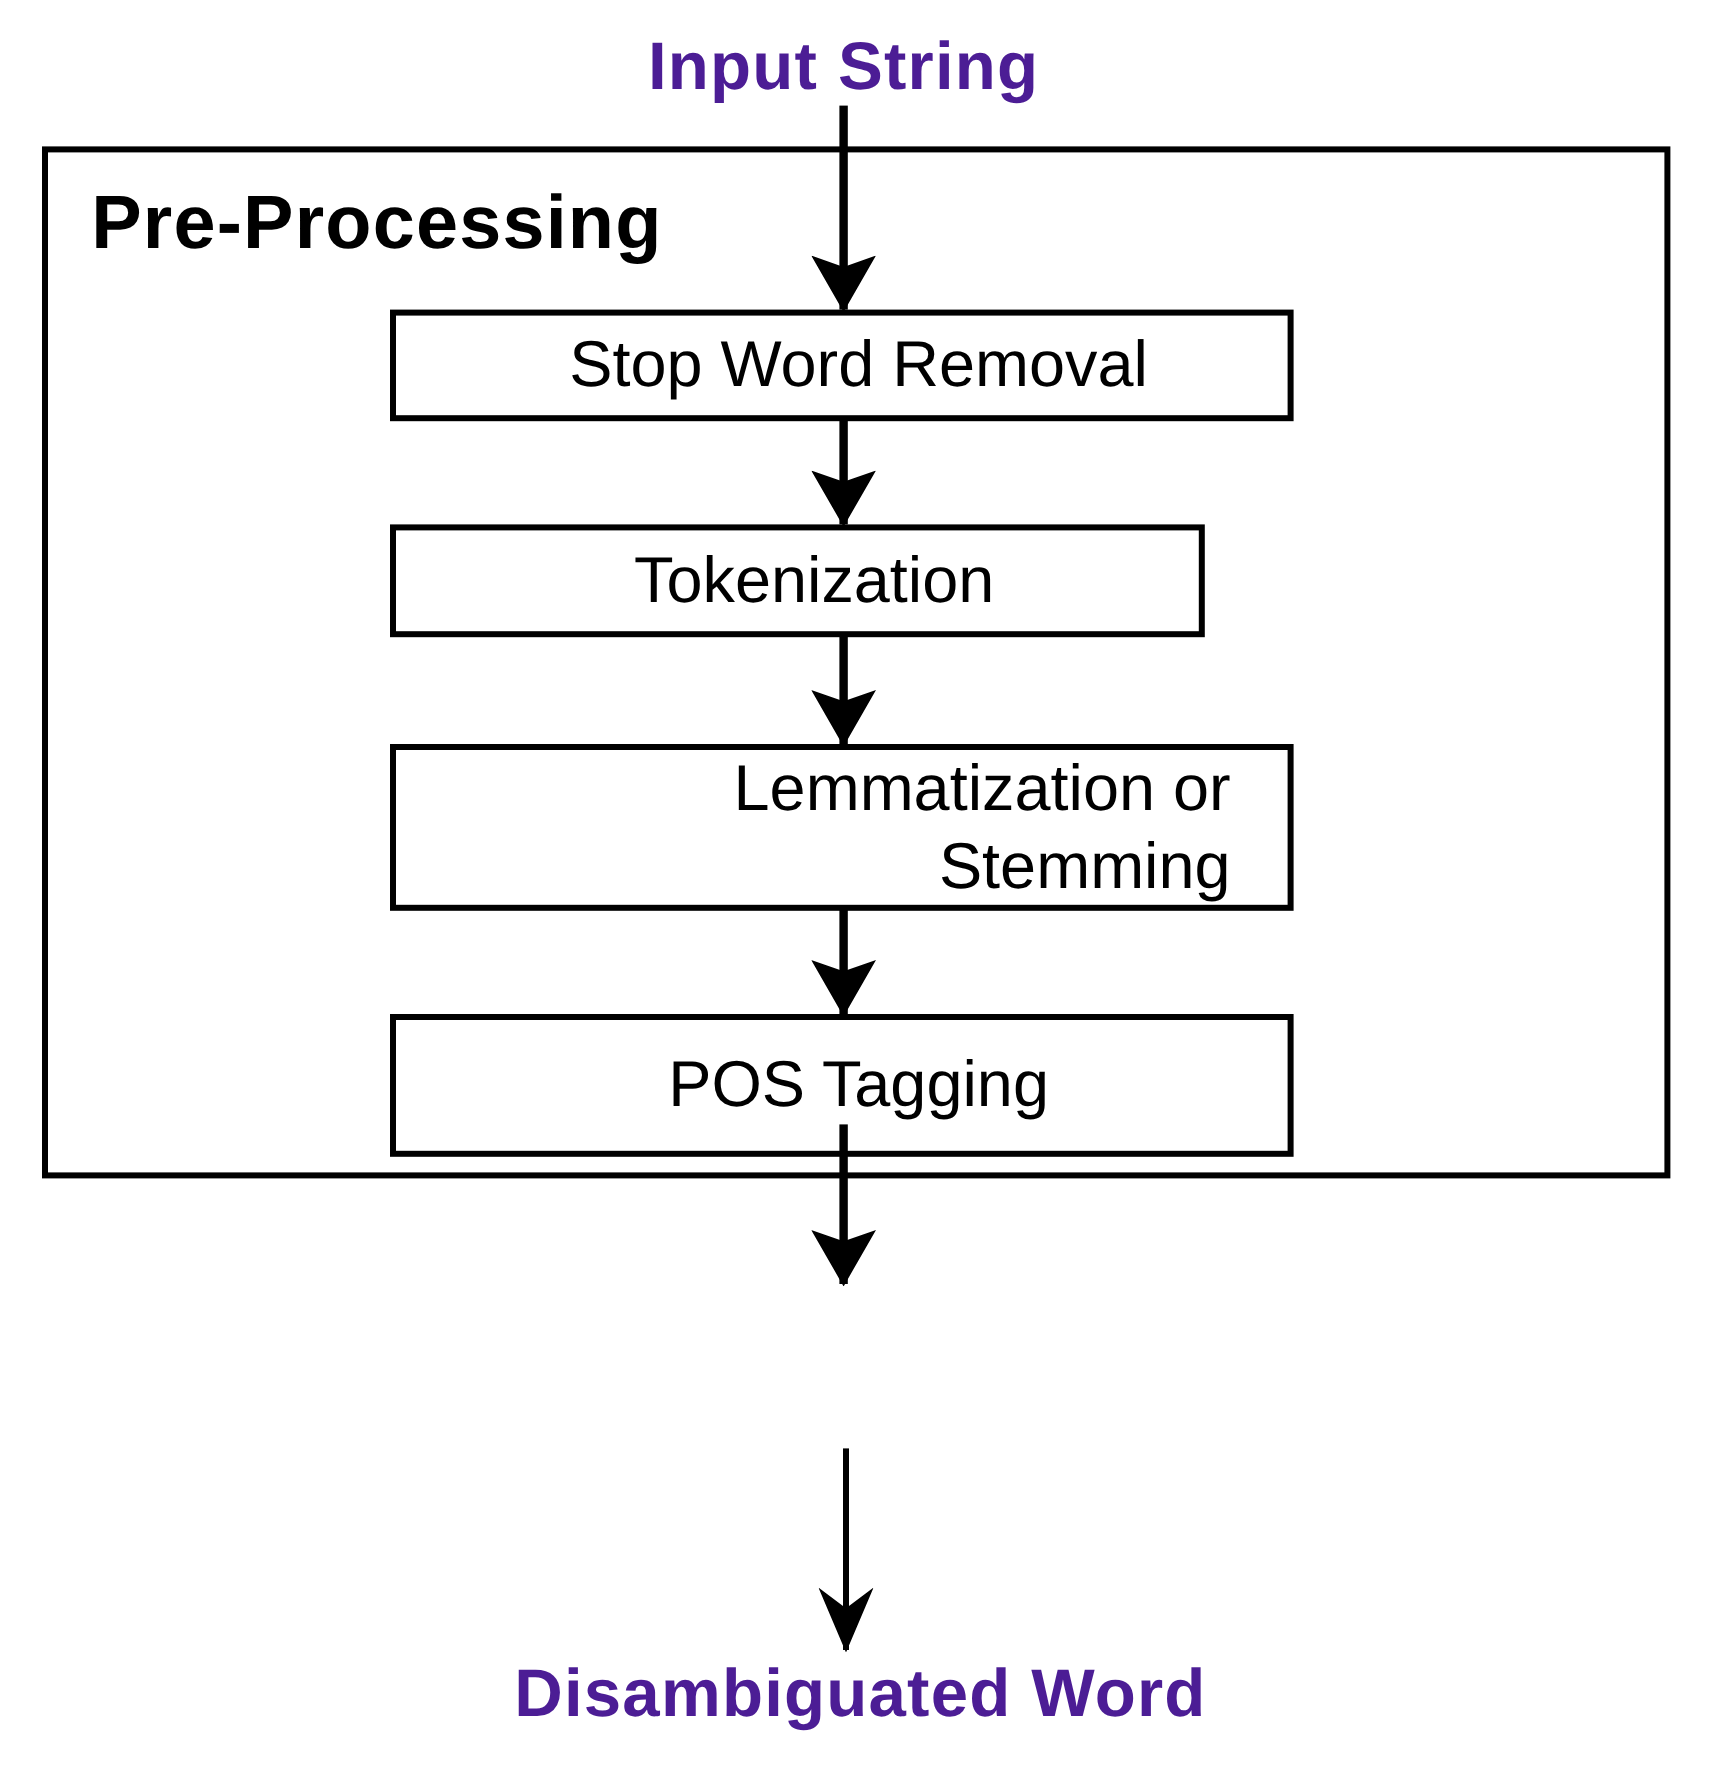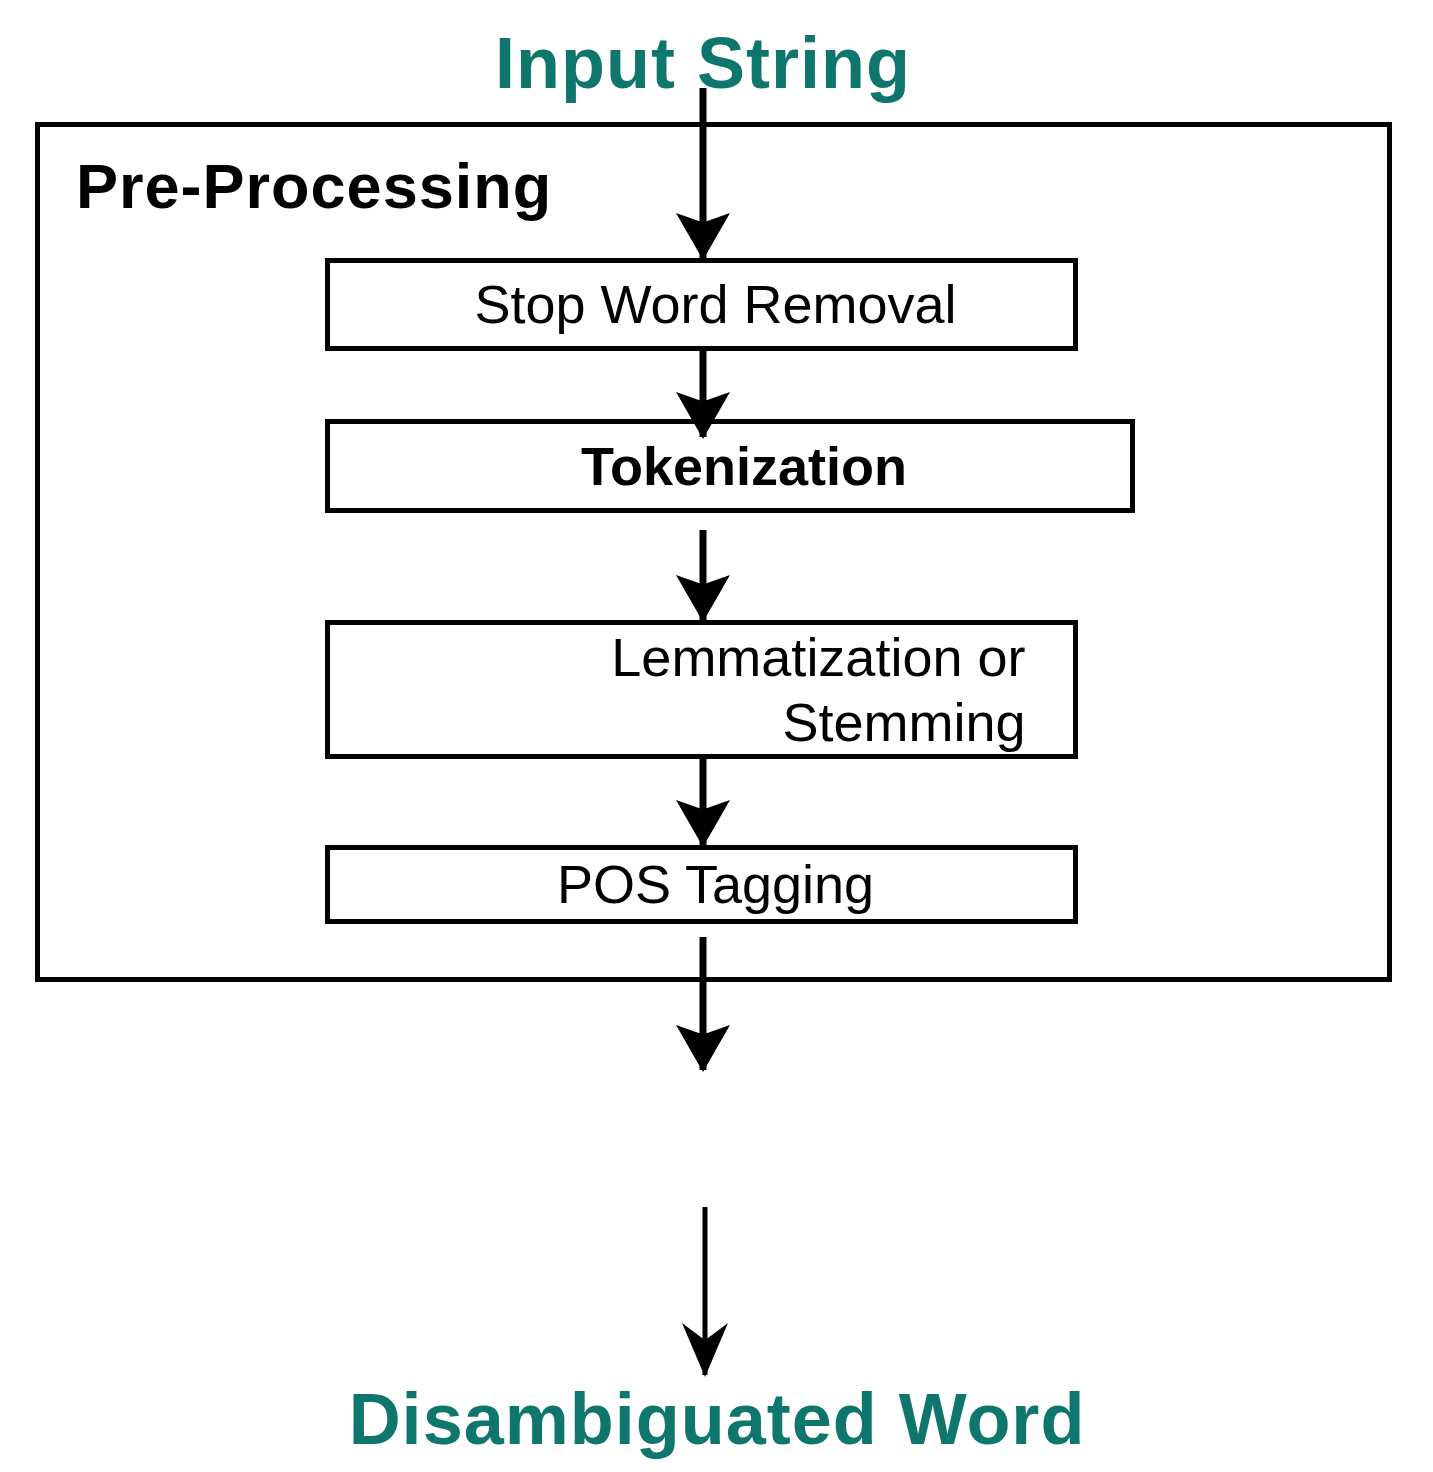--- a/index.html
+++ b/index.html
@@ -17,23 +17,23 @@
     overflow: hidden;
   }
 
   
   .flow-title {
     position: absolute;
     left: 0;
     width: 1406px;
     text-align: center;
     font-weight: 700;
-    font-size: 72px;
+    font-size: 56px;
     letter-spacing: 1px;
-    color: #0f766e;
+    color: #4c1d95;
   }
   .title-top    { top: 22px; }
   .title-bottom { top: 1378px; left: 14px; }
 
   .container-label {
     position: absolute;
     left: 76px;
     top: 150px;
     font-weight: 700;
     font-size: 63px;
@@ -59,23 +59,23 @@
     display: flex;
     align-items: center;
     justify-content: center;
     text-align: center;
     font-size: 54px;
     line-height: 1.2;
     padding-left: 28px;
   }
   .step-box .inner { max-width: 620px; }
   .box-step0 { left: 325px; top: 258px;  width: 753px; height: 93px;  }
-  .box-step1 { left: 325px; top: 419px;  width: 810px; height: 94px; font-weight: bold;  }
+  .box-step1 { left: 325px; top: 437px;  width: 679px; height: 94px;  }
   .box-step2 { left: 325px; top: 620px;  width: 753px; height: 139px; text-align: right; }
-  .box-step3 { left: 325px; top: 845px;  width: 753px; height: 79px;  }
+  .box-step3 { left: 325px; top: 845px;  width: 753px; height: 119px;  }
   .box-wsd   { left: 345px; top: 1070px; width: 748px; height: 138px; }
 
   
   .arrow {
     position: absolute;
     width: 54px;
   }
   .arrow .shaft {
     position: absolute;
     left: 50%;

